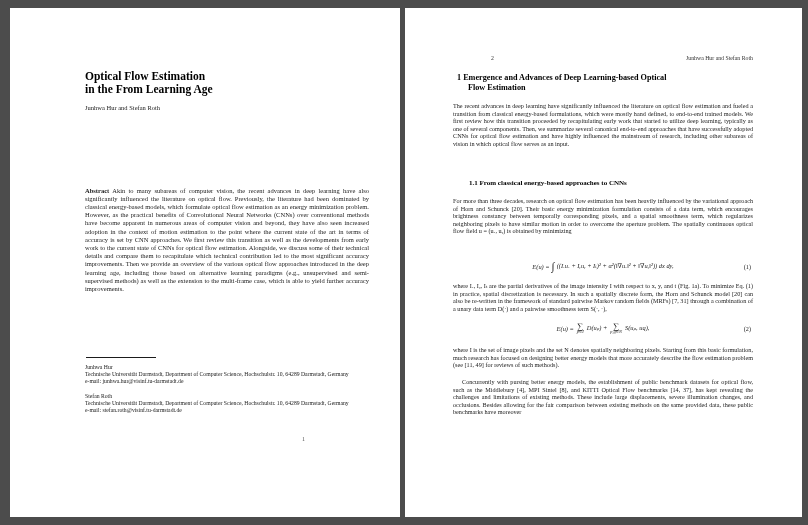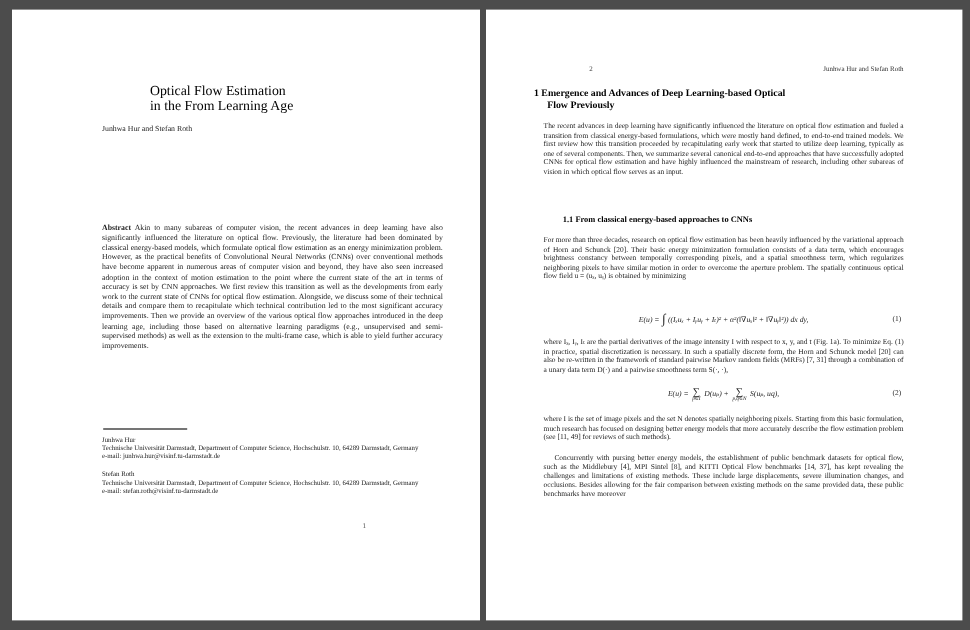--- a/index.html
+++ b/index.html
@@ -9,35 +9,35 @@
     font-family:"Liberation Serif","DejaVu Serif",serif;
     color:#1b1b1b;
     -webkit-font-smoothing:antialiased;
   }
   .page{position:absolute;top:8px;height:509px;background:#ffffff;}
   .page-left{left:10px;width:390px;}
   .page-right{left:405px;width:397px;}
   .abs{position:absolute;}
 
   
-  .lp-title{left:75px;top:54px;font-size:11.5px;font-weight:normal;line-height:13px;color:#000;margin-left:40px;}
+  .lp-title{left:75px;top:54px;font-size:11.5px;font-weight:bold;line-height:13px;color:#000;}
   .lp-authors{left:75px;top:96px;font-size:6.5px;color:#222;}
   .lp-abstract{left:75px;top:172px;width:284px;font-size:6.5px;line-height:8.2px;text-align:justify;}
   .abs-label{font-weight:bold;margin-right:3px;}
   .lp-rule{left:76px;top:349px;width:70px;height:0;border-top:1px solid #1b1b1b;}
   .fn{left:75px;width:284px;font-size:5.7px;line-height:7px;text-align:justify;}
   .fn1{top:356px;}
   .fn2{top:385px;}
   .lp-pagenum{left:292px;top:428px;font-size:6px;color:#555;}
 
   
   .rp-header{left:48px;top:47px;width:300px;font-size:5.8px;color:#333;display:flex;}
   .rp-header .pgnum{margin-left:38px;}
   .rp-header .runhead{margin-left:auto;}
-  .rp-section{left:40px;top:58px;width:300px;font-size:8.2px;font-weight:bold;line-height:10px;color:#000;}
+  .rp-section{left:52px;top:58px;width:300px;font-size:8.2px;font-weight:bold;line-height:10px;color:#000;}
   .rp-section .l2{padding-left:11px;}
   .rp-body{width:300px;font-size:6.2px;line-height:7.5px;text-align:justify;}
   .rp-para1{left:48px;top:88px;}
   .rp-subsection{left:64px;top:164px;font-size:7px;font-weight:bold;color:#000;}
   .rp-para2{left:48px;top:183px;}
   .rp-para3{left:48px;top:268px;}
   .rp-para4{left:48px;top:332px;}
   .rp-para5{left:48px;top:364px;text-indent:9px;}
 
   .equation{left:48px;width:300px;display:flex;align-items:center;justify-content:center;position:absolute;}
@@ -85,21 +85,21 @@
 
 <section class="page page-right">
 
   <div class="abs rp-header">
     <span class="pgnum">2</span>
     <span class="runhead">Junhwa Hur and Stefan Roth</span>
   </div>
 
   <h2 class="abs rp-section">
     <div>1 Emergence and Advances of Deep Learning-based Optical</div>
-    <div class="l2">Flow Previously</div>
+    <div class="l2">Flow Estimation</div>
   </h2>
 
   <p class="abs rp-body rp-para1">The recent advances in deep learning have significantly influenced the literature on optical flow estimation and fueled a transition from classical energy-based formulations, which were mostly hand defined, to end-to-end trained models. We first review how this transition proceeded by recapitulating early work that started to utilize deep learning, typically as one of several components. Then, we summarize several canonical end-to-end approaches that have successfully adopted CNNs for optical flow estimation and have highly influenced the mainstream of research, including other subareas of vision in which optical flow serves as an input.</p>
 
   <h3 class="abs rp-subsection">1.1 From classical energy-based approaches to CNNs</h3>
 
   <p class="abs rp-body rp-para2">For more than three decades, research on optical flow estimation has been heavily influenced by the variational approach of Horn and Schunck [20]. Their basic energy minimization formulation consists of a data term, which encourages brightness constancy between temporally corresponding pixels, and a spatial smoothness term, which regularizes neighboring pixels to have similar motion in order to overcome the aperture problem. The spatially continuous optical flow field u = (uₓ, uᵧ) is obtained by minimizing</p>
 
   <div class="equation rp-eq1">
     <span class="eq-body">

